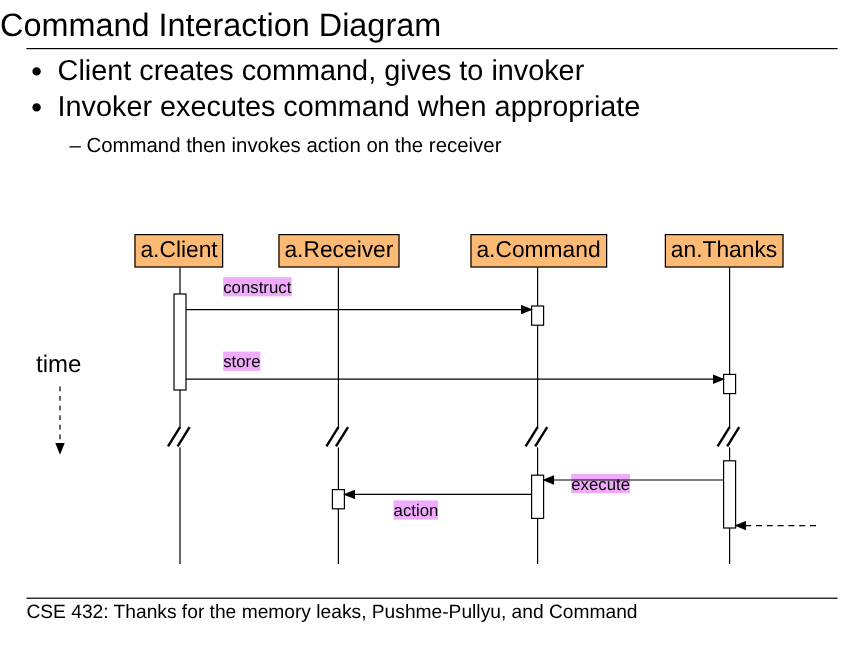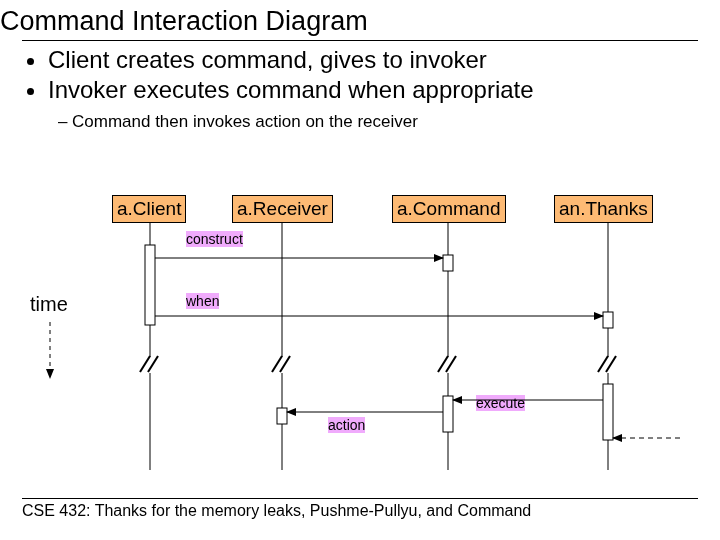--- a/index.html
+++ b/index.html
@@ -111,21 +111,21 @@
   <div class="subbullet">
     <span class="dash">–</span><span>Command then invokes action on the receiver</span>
   </div>
 
   <div class="participant" style="left:112px; top:195px;">a.Client</div>
   <div class="participant" style="left:392px; top:195px;">a.Command</div>
   <div class="participant" style="left:232px; top:195px;">a.Receiver</div>
   <div class="participant" style="left:554px; top:195px;">an.Thanks</div>
 
   <div class="msglabel" style="left:186px; top:231px;">construct</div>
-  <div class="msglabel" style="left:186px; top:293px;">when</div>
+  <div class="msglabel" style="left:186px; top:293px;">store</div>
   <div class="msglabel" style="left:328px; top:417px;">action</div>
   <div class="msglabel" style="left:476px; top:395px;">execute</div>
 
   <div class="timelabel" style="left:30px; top:293px;">time</div>
 
   <div class="diagram">
     <svg viewBox="0 0 720 340">
       <defs>
         <marker id="arrow" markerWidth="10" markerHeight="8" refX="9" refY="4" orient="auto">
           <path d="M0,0 L10,4 L0,8 Z" fill="#000"></path>

